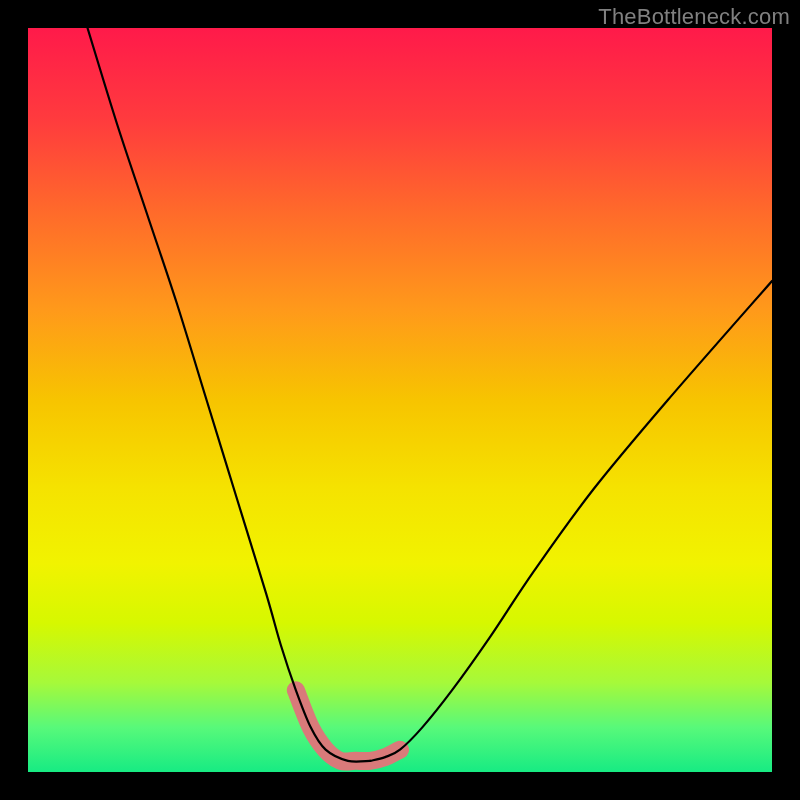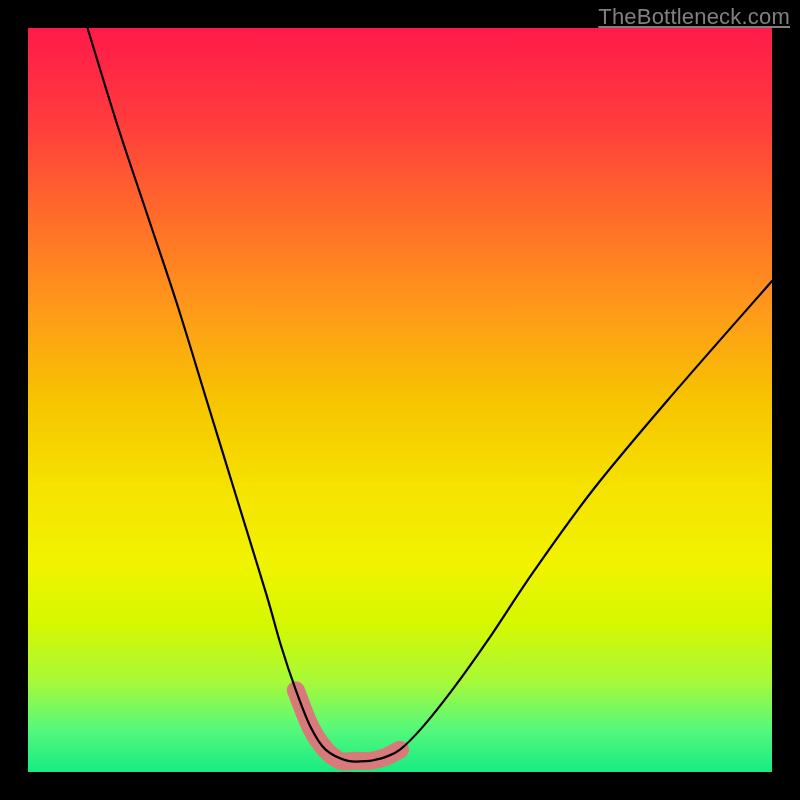--- a/index.html
+++ b/index.html
@@ -18,21 +18,20 @@
     background: #000;
   }
   .watermark {
     position: absolute;
     top: 4px;
     right: 10px;
     color: #808080;
     font-size: 22px;
     letter-spacing: 0.2px;
     z-index: 10;
-    text-decoration: underline;
   }
   .gradient {
     position: absolute;
     left: 28px;
     top: 28px;
     width: 744px;
     height: 744px;
     background: linear-gradient(to bottom,
       #ff1a4a 0%,
       #ff3a3e 12%,

